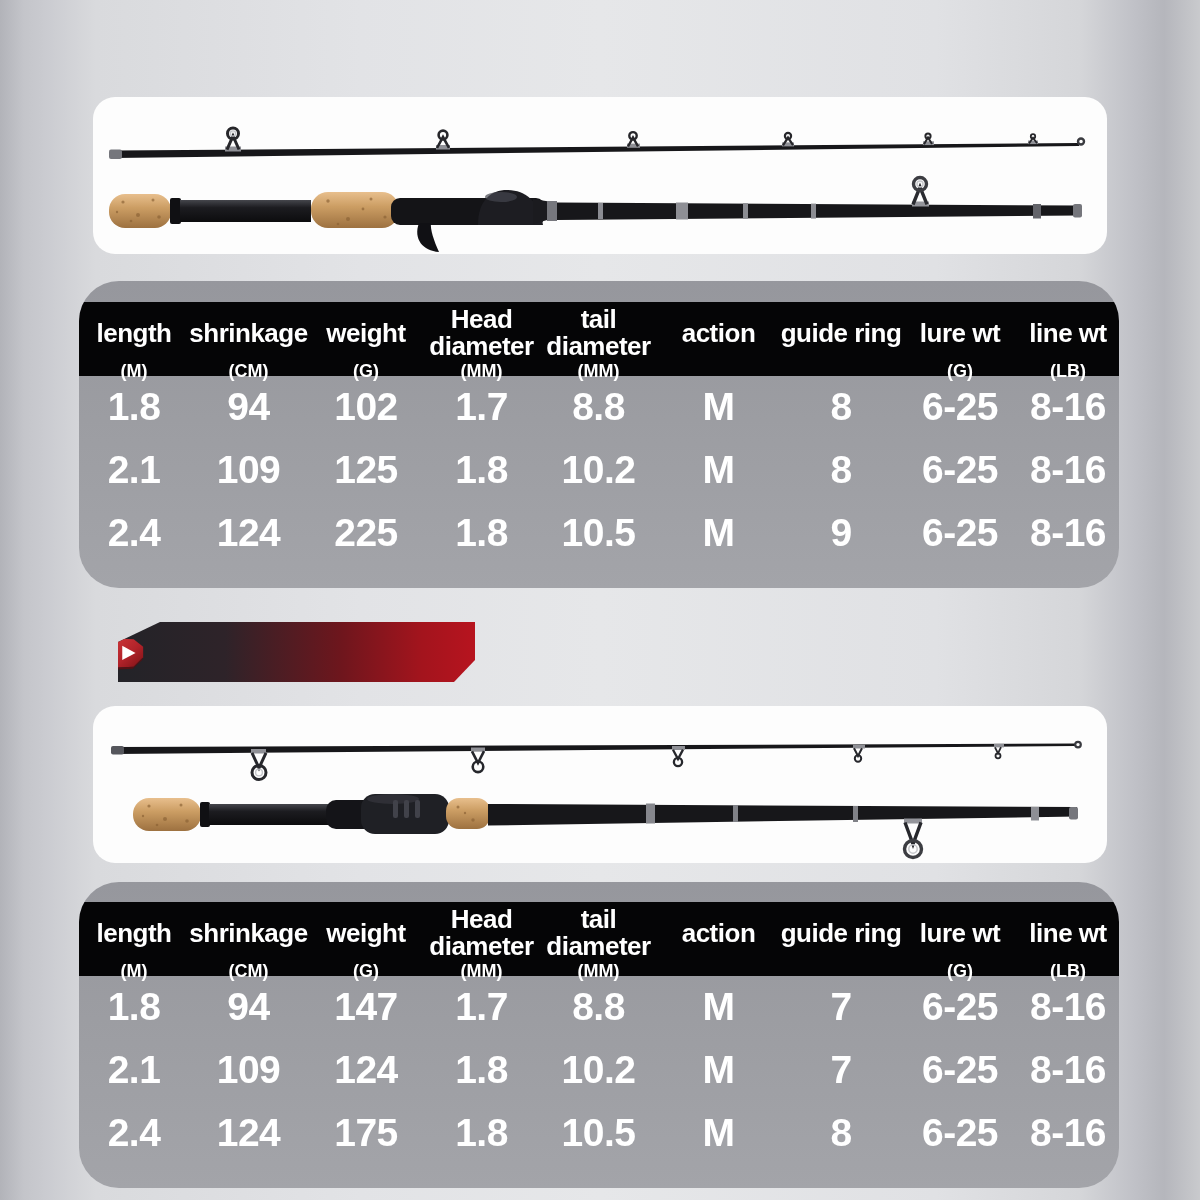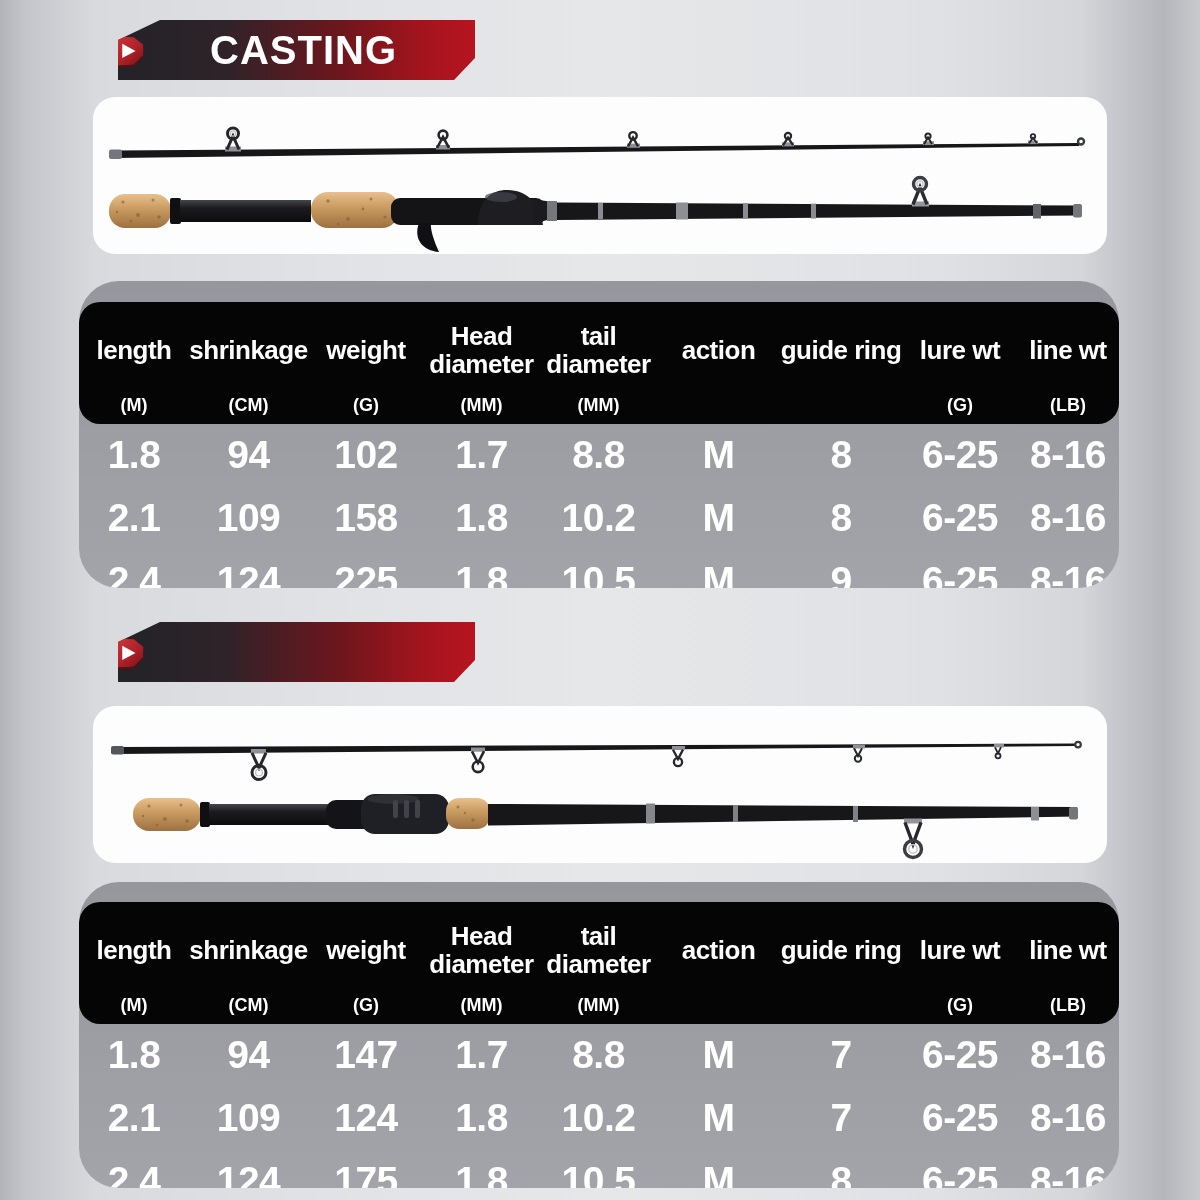--- a/index.html
+++ b/index.html
@@ -38,23 +38,22 @@
   .rod-svg{display:block;width:1014px;height:157px;}
 
   
   .spec-table{
     position:absolute;left:79px;width:1040px;border-radius:40px;overflow:hidden;
     background:linear-gradient(180deg,#96979d 0%,#9c9da2 45%,#a3a4a9 100%);
   }
   #casting-section .spec-table{top:281px;height:307px;}
   #spinning-section .spec-table{top:280px;height:306px;}
   .thead{
-    background:#050506;height:122px;display:grid;
+    background:#050506;height:74px;display:grid;
     grid-template-columns:110px 119px 116px 115px 119px 121px 124px 114px 102px;
-    border-radius:21px;
   }
   #casting-section .thead{margin-top:21px;}
   #spinning-section .thead{margin-top:20px;}
   .hcell{display:flex;flex-direction:column;align-items:center;padding-top:4px;}
   .hlabel{
     flex:1;display:flex;align-items:center;justify-content:center;text-align:center;
     color:#fff;font-size:26px;font-weight:bold;letter-spacing:-0.5px;
     line-height:1.05;white-space:pre;
   }
   .hunit{height:29px;color:#fff;font-size:18px;font-weight:bold;letter-spacing:0;}
@@ -63,35 +62,20 @@
     display:grid;align-items:center;
     grid-template-columns:110px 119px 116px 115px 119px 121px 124px 114px 102px;
   }
   .tcell{text-align:center;color:#ffffff;font-size:39px;font-weight:bold;letter-spacing:-0.5px;}
 </style>
 </head>
 <body>
 
 <div class="section" id="casting-section">
 
-  <div class="banner">
-    <svg class="play-badge" viewBox="0 0 40 36">
-      <defs>
-        <linearGradient id="badge1" x1="0" y1="0" x2="1" y2="1">
-          <stop offset="0" stop-color="#d0393c"></stop>
-            <stop offset="0.55" stop-color="#b2232a"></stop>
-            <stop offset="1" stop-color="#7c1115"></stop>
-        </linearGradient>
-      </defs>
-      <polygon points="8,3 27,4 37,12 37,23 27,33 8,34 2,28 2,8" fill="url(#badge1)"></polygon>
-      <polygon points="8,34 27,33 37,23 36,26 26,35 9,36" fill="#5f0c10" opacity="0.8"></polygon>
-      <polygon points="15,11 29,18.5 15,26" fill="#ffffff"></polygon>
-    </svg>
-    <div class="banner-label">CASTING</div>
-  </div>
 
   <div class="panel">
     <svg class="rod-svg" viewBox="0 0 1014 157">
       <defs>
         <linearGradient id="ck1" x1="0" y1="0" x2="0" y2="1">
           <stop offset="0" stop-color="#e8c røm08d"></stop>
         </linearGradient>
         <linearGradient id="cork1" x1="0" y1="0" x2="0" y2="1">
           <stop offset="0" stop-color="#e8bf8d"></stop>
             <stop offset="0.4" stop-color="#cc9e64"></stop>
@@ -218,21 +202,21 @@
           <div class="tcell">1.7</div>
           <div class="tcell">8.8</div>
           <div class="tcell">M</div>
           <div class="tcell">8</div>
           <div class="tcell">6-25</div>
           <div class="tcell">8-16</div>
         </div>
         <div class="trow">
           <div class="tcell">2.1</div>
           <div class="tcell">109</div>
-          <div class="tcell">158</div>
+          <div class="tcell">125</div>
           <div class="tcell">1.8</div>
           <div class="tcell">10.2</div>
           <div class="tcell">M</div>
           <div class="tcell">8</div>
           <div class="tcell">6-25</div>
           <div class="tcell">8-16</div>
         </div>
         <div class="trow">
           <div class="tcell">2.4</div>
           <div class="tcell">124</div>

